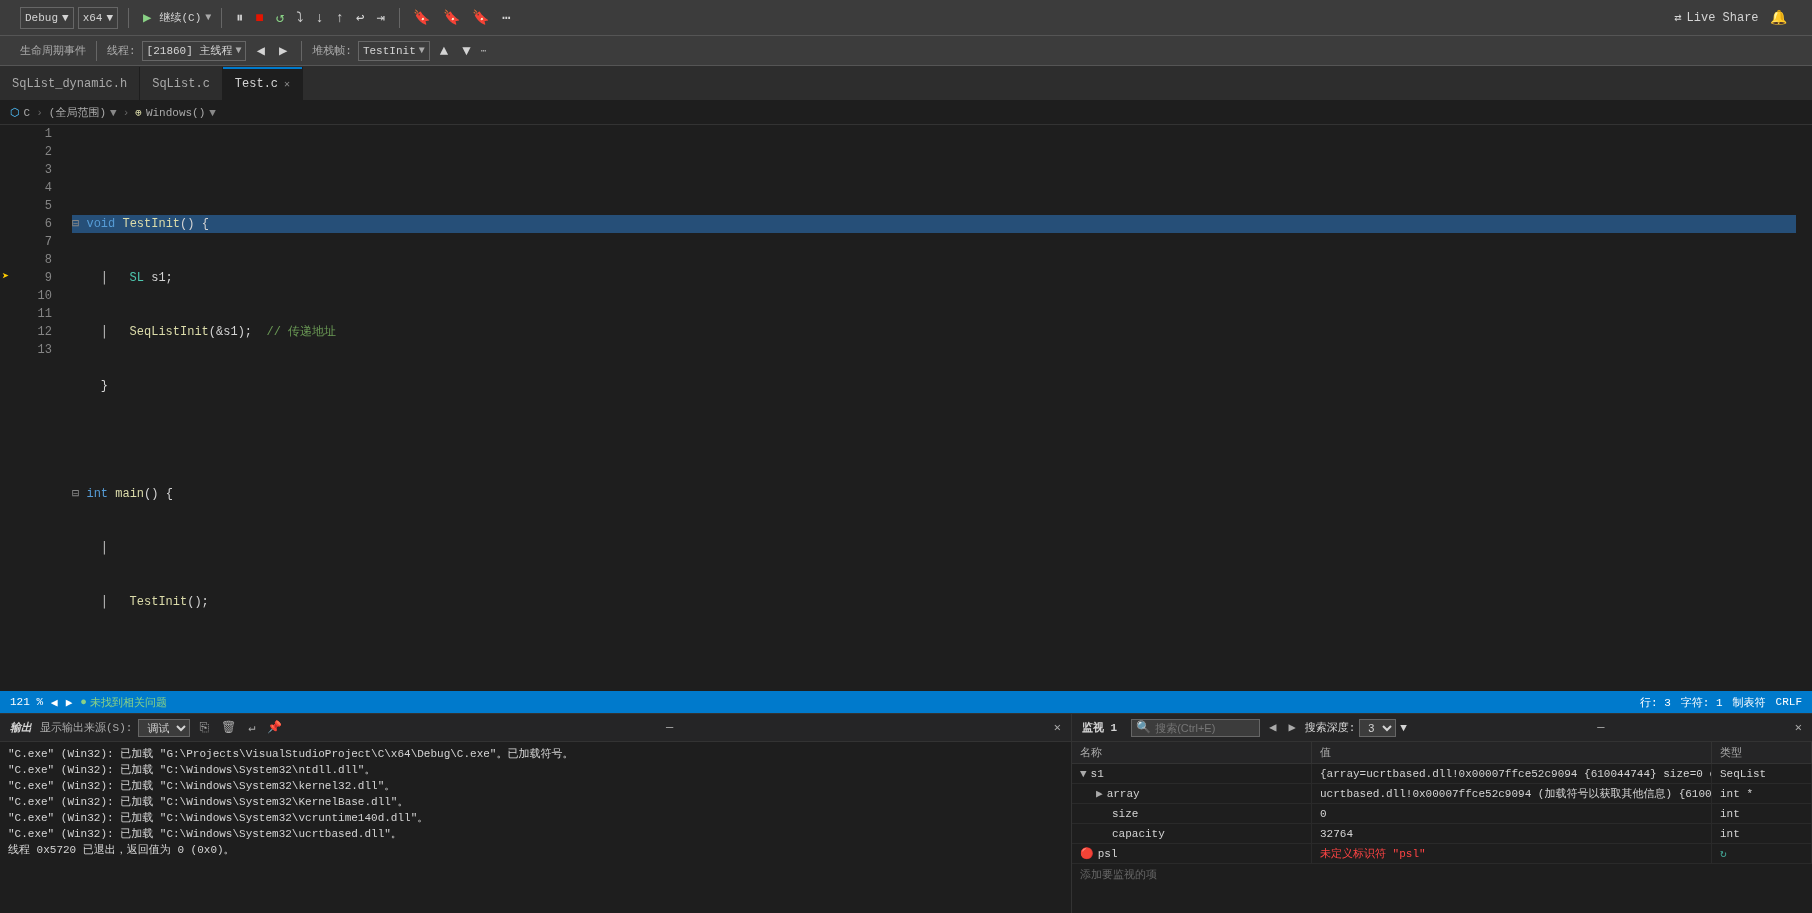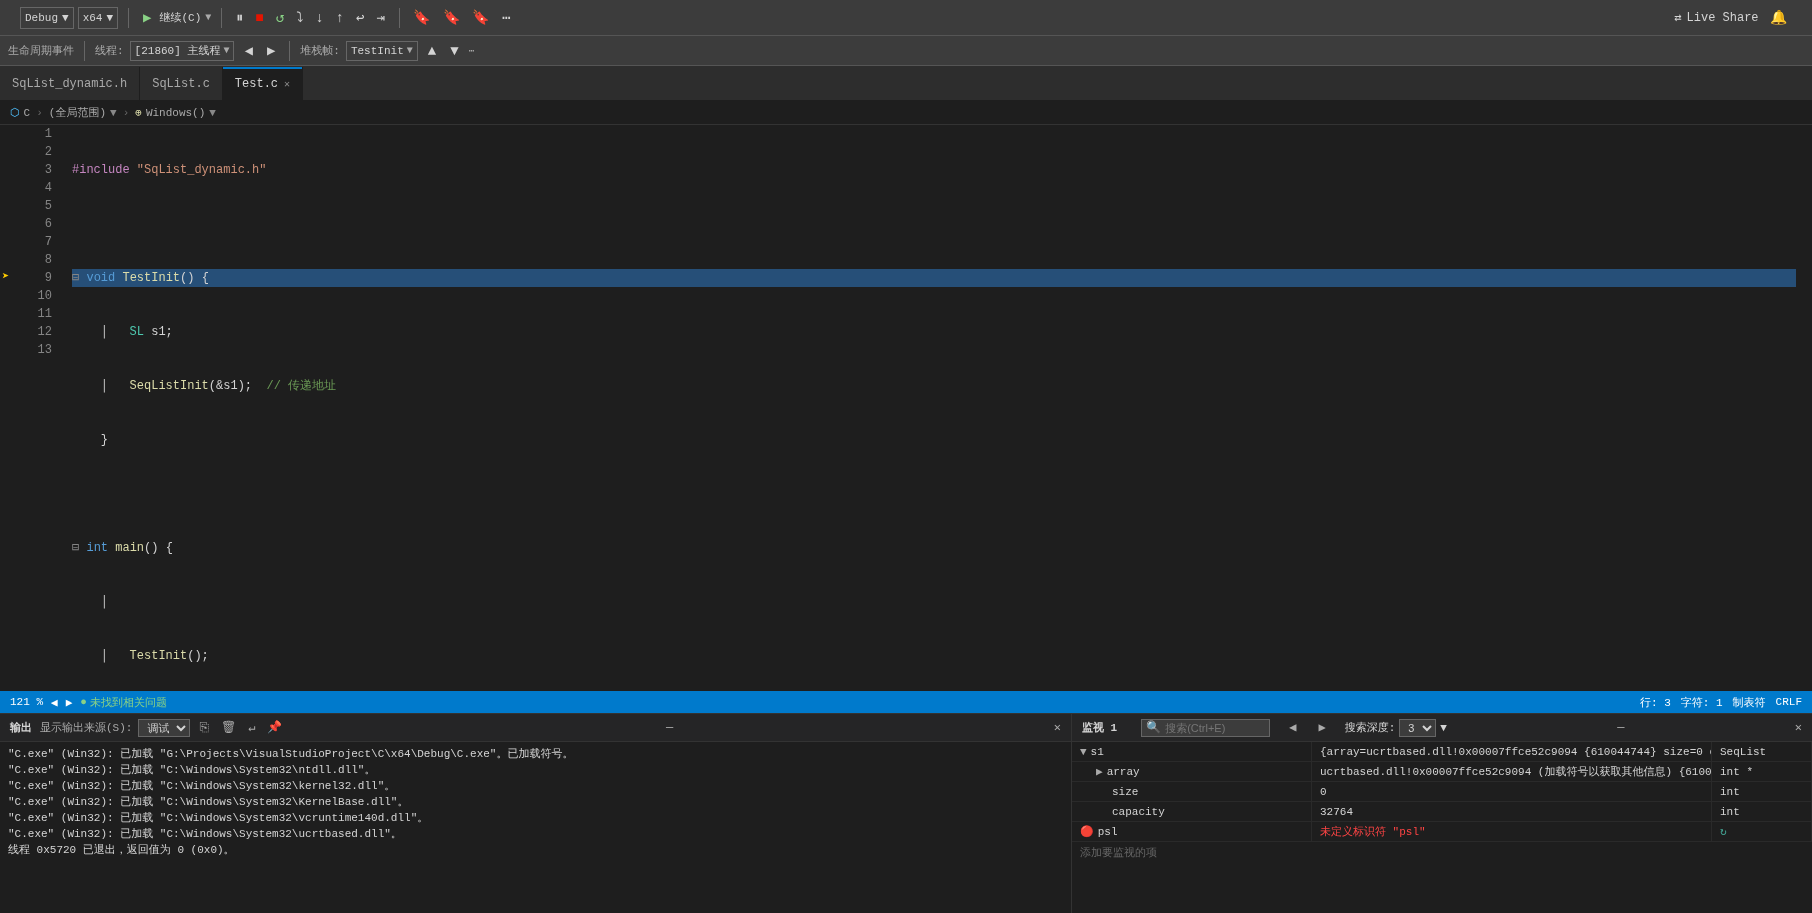--- a/index.html
+++ b/index.html
@@ -77,21 +77,21 @@
       cursor: pointer;
       font-size: 12px;
     }
 
     
     .debug-toolbar {
       background: #3c3c3c;
       height: 30px;
       display: flex;
       align-items: center;
-      padding: 0 8px;
+      padding: 0 20px;
       gap: 6px;
       flex-shrink: 0;
       border-bottom: 1px solid #555;
       font-size: 11px;
     }
     .debug-dropdown {
       background: #3c3c3c;
       border: 1px solid #666;
       color: #d4d4d4;
       padding: 1px 4px;
@@ -277,20 +277,21 @@
       padding: 0 10px;
       gap: 8px;
       border-bottom: 1px solid #333;
       font-size: 11px;
       color: #d4d4d4;
     }
     .panel-title {
       font-size: 11px;
       font-weight: bold;
       color: #d4d4d4;
+      font-style: italic;
     }
     .panel-controls {
       display: flex;
       align-items: center;
       gap: 6px;
     }
     .panel-icon-btn {
       color: #aaa;
       cursor: pointer;
       font-size: 12px;
@@ -330,21 +331,21 @@
       width: 740px;
       display: flex;
       flex-direction: column;
     }
     .watch-header {
       background: #252526;
       height: 28px;
       display: flex;
       align-items: center;
       padding: 0 10px;
-      gap: 16px;
+      gap: 6px;
       border-bottom: 1px solid #333;
     }
     .watch-title {
       font-size: 11px;
       font-weight: bold;
       color: #d4d4d4;
     }
     .watch-search {
       display: flex;
       align-items: center;
@@ -569,23 +570,20 @@
         <span class="ln">7</span>
         <span class="ln">8</span>
         <span class="ln">9</span>
         <span class="ln">10</span>
         <span class="ln">11</span>
         <span class="ln">12</span>
         <span class="ln">13</span>
       </div>
 
       <div class="code-content">
-        <div class="code-line" style="height:18px;">
-          <span class="pp">#include</span><span> </span><span class="str">"SqList_dynamic.h"</span>
-        </div>
         <div class="code-line" style="height:18px;"></div>
         <div class="code-line highlighted" style="height:18px;">
           <span style="color:#858585;">⊟ </span><span class="kw">void</span><span> </span><span class="fn">TestInit</span><span>() {</span>
         </div>
         <div class="code-line" style="height:18px;">
           <span>    │   </span><span class="type">SL</span><span> s1;</span>
         </div>
         <div class="code-line" style="height:18px;">
           <span>    │   </span><span class="fn">SeqListInit</span><span>(&amp;s1);  </span><span class="cm">// 传递地址</span>
         </div>
@@ -674,20 +672,31 @@
           <span>搜索深度:</span>
           <select class="depth-select">
             <option>3</option>
           </select>
           <span>▼</span>
         </div>
         <span class="panel-close-btn" style="margin-left:auto;">—</span>
         <span class="panel-close-btn">✕</span>
       </div>
       <div class="watch-table">
+        <div class="watch-col-headers">
+          <div class="watch-col watch-col-name">
+            <span>名称</span>
+          </div>
+          <div class="watch-col watch-col-val">
+            <span>值</span>
+          </div>
+          <div class="watch-col watch-col-type">
+            <span>类型</span>
+          </div>
+        </div>
 
         <div class="watch-row">
           <div class="watch-cell watch-cell-name">
             <span class="expand-arrow">▼</span>
             <span>s1</span>
           </div>
           <div class="watch-cell watch-cell-val">
             <span>{array=ucrtbased.dll!0x00007ffce52c9094 {610044744} size=0 capacity=32764 }</span>
           </div>
           <div class="watch-cell watch-cell-type">

